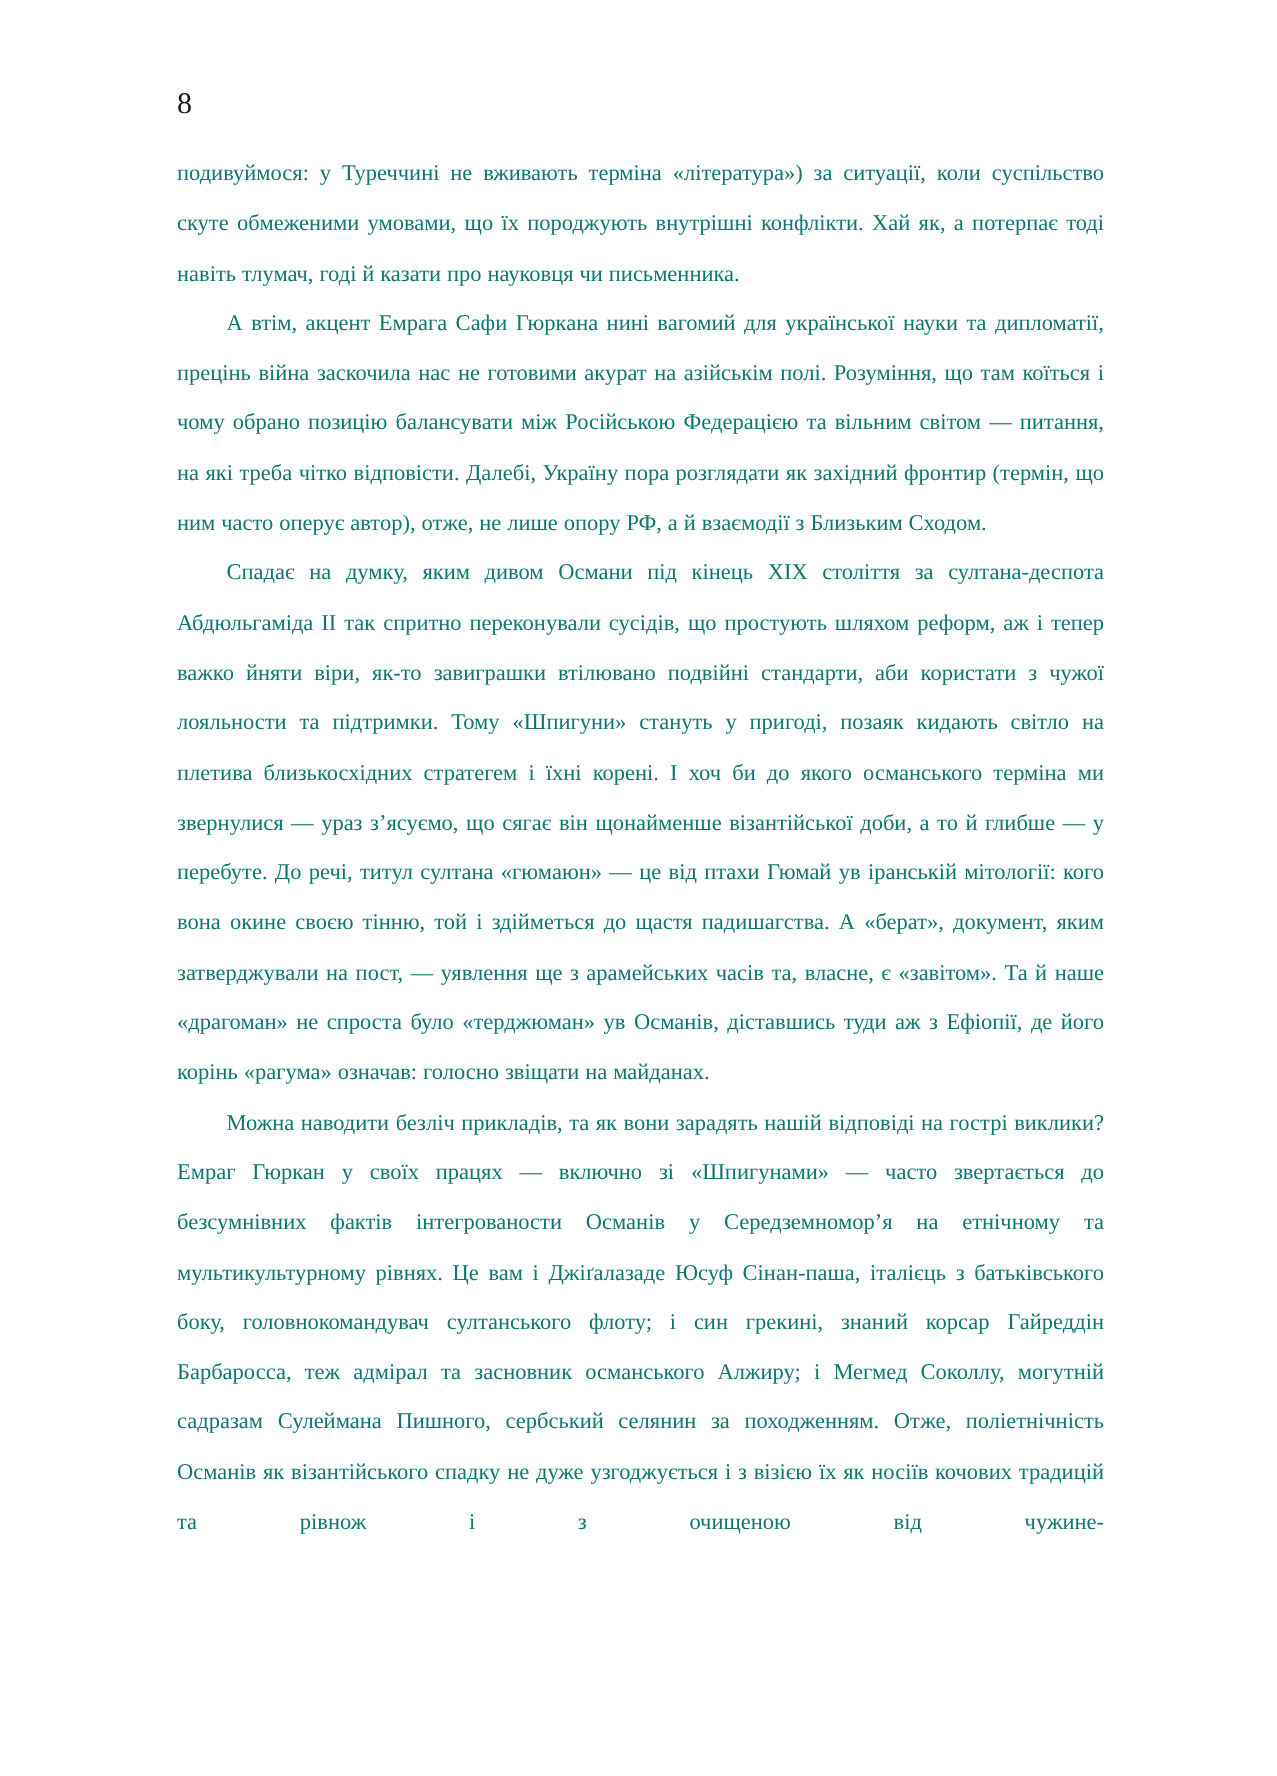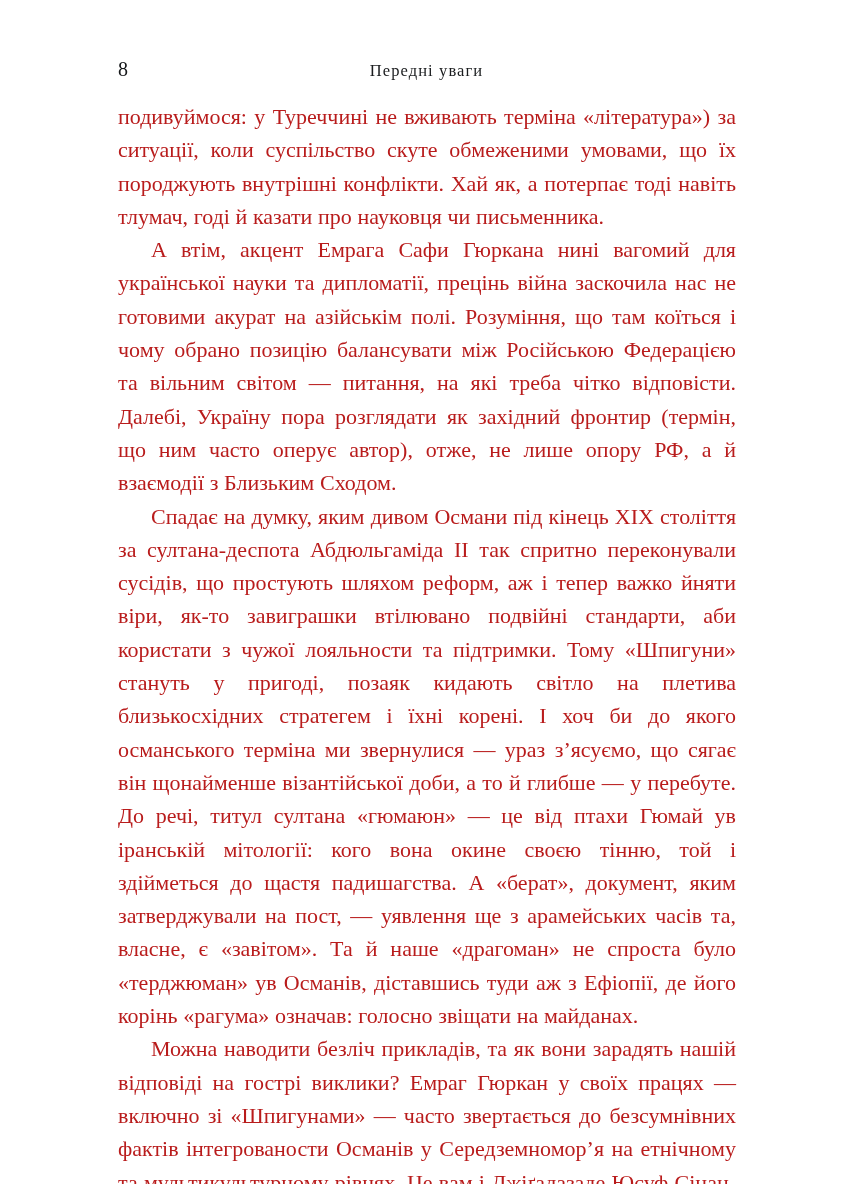--- a/index.html
+++ b/index.html
@@ -56,45 +56,44 @@
   
   .textblock {
     position: absolute;
     left: 118px;
     top: 100px;
     width: 618px;
   }
 
   p.para {
     margin: 0;
-    font-size: 22px;
+    font-size: 15px;
     line-height: 33.3px;
     text-align: justify;
     text-justify: inter-word;
     text-indent: 33px;
-    color: #b91c1c;
+    color: #0f766e;
     hyphens: none;
     word-spacing: 0.2px;
   }
   p.para.cont {
     text-indent: 0;
   }
   
   p.para.full-justify {
     text-align-last: justify;
   }
 </style>
 </head>
 <body>
 
 <div class="page">
 
   <div class="page-header">
     <div class="folio">8</div>
-    <div class="running-head">Передні уваги</div>
   </div>
 
   <div class="textblock">
     <p class="para cont">подивуймося: у Туреччині не вживають терміна «література») за ситуації, коли суспільство скуте обмеженими умовами, що їх породжують внутрішні конфлікти. Хай як, а потерпає тоді навіть тлумач, годі й казати про науковця чи письменника.</p>
     <p class="para">А втім, акцент Емрага Сафи Гюркана нині вагомий для української науки та дипломатії, прецінь війна заскочила нас не готовими акурат на азійськім полі. Розуміння, що там коїться і чому обрано позицію балансувати між Російською Федерацією та вільним світом — питання, на які треба чітко відповісти. Далебі, Україну пора розглядати як західний фронтир (термін, що ним часто оперує автор), отже, не лише опору РФ, а й взаємодії з Близьким Сходом.</p>
     <p class="para">Спадає на думку, яким дивом Османи під кінець XIX століття за султана-деспота Абдюльгаміда II так спритно переконували сусідів, що простують шляхом реформ, аж і тепер важко йняти віри, як-то завиграшки втілювано подвійні стандарти, аби користати з чужої лояльности та підтримки. Тому «Шпигуни» стануть у пригоді, позаяк кидають світло на плетива близькосхідних стратегем і їхні корені. І хоч би до якого османського терміна ми звернулися — ураз з’ясуємо, що сягає він щонайменше візантійської доби, а то й глибше — у перебуте. До речі, титул султана «гюмаюн» — це від птахи Гюмай ув іранській мітології: кого вона окине своєю тінню, той і здійметься до щастя падишагства. А «берат», документ, яким затверджували на пост, — уявлення ще з арамейських часів та, власне, є «завітом». Та й наше «драгоман» не спроста було «терджюман» ув Османів, діставшись туди аж з Ефіопії, де його корінь «рагума» означав: голосно звіщати на майданах.</p>
     <p class="para full-justify">Можна наводити безліч прикладів, та як вони зарадять нашій відповіді на гострі виклики? Емраг Гюркан у своїх працях — включно зі «Шпигунами» — часто звертається до безсумнівних фактів інтегрованости Османів у Середземномор’я на етнічному та мультикультурному рівнях. Це вам і Джіґалазаде Юсуф Сінан-паша, італієць з батьківського боку, головнокомандувач султанського флоту; і син грекині, знаний корсар Гайреддін Барбаросса, теж адмірал та засновник османського Алжиру; і Мегмед Соколлу, могутній садразам Сулеймана Пишного, сербський селянин за походженням. Отже, поліетнічність Османів як візантійського спадку не дуже узгоджується і з візією їх як носіїв кочових традицій та рівнож і з очищеною від чужине-</p>
   </div>
 
 </div>

